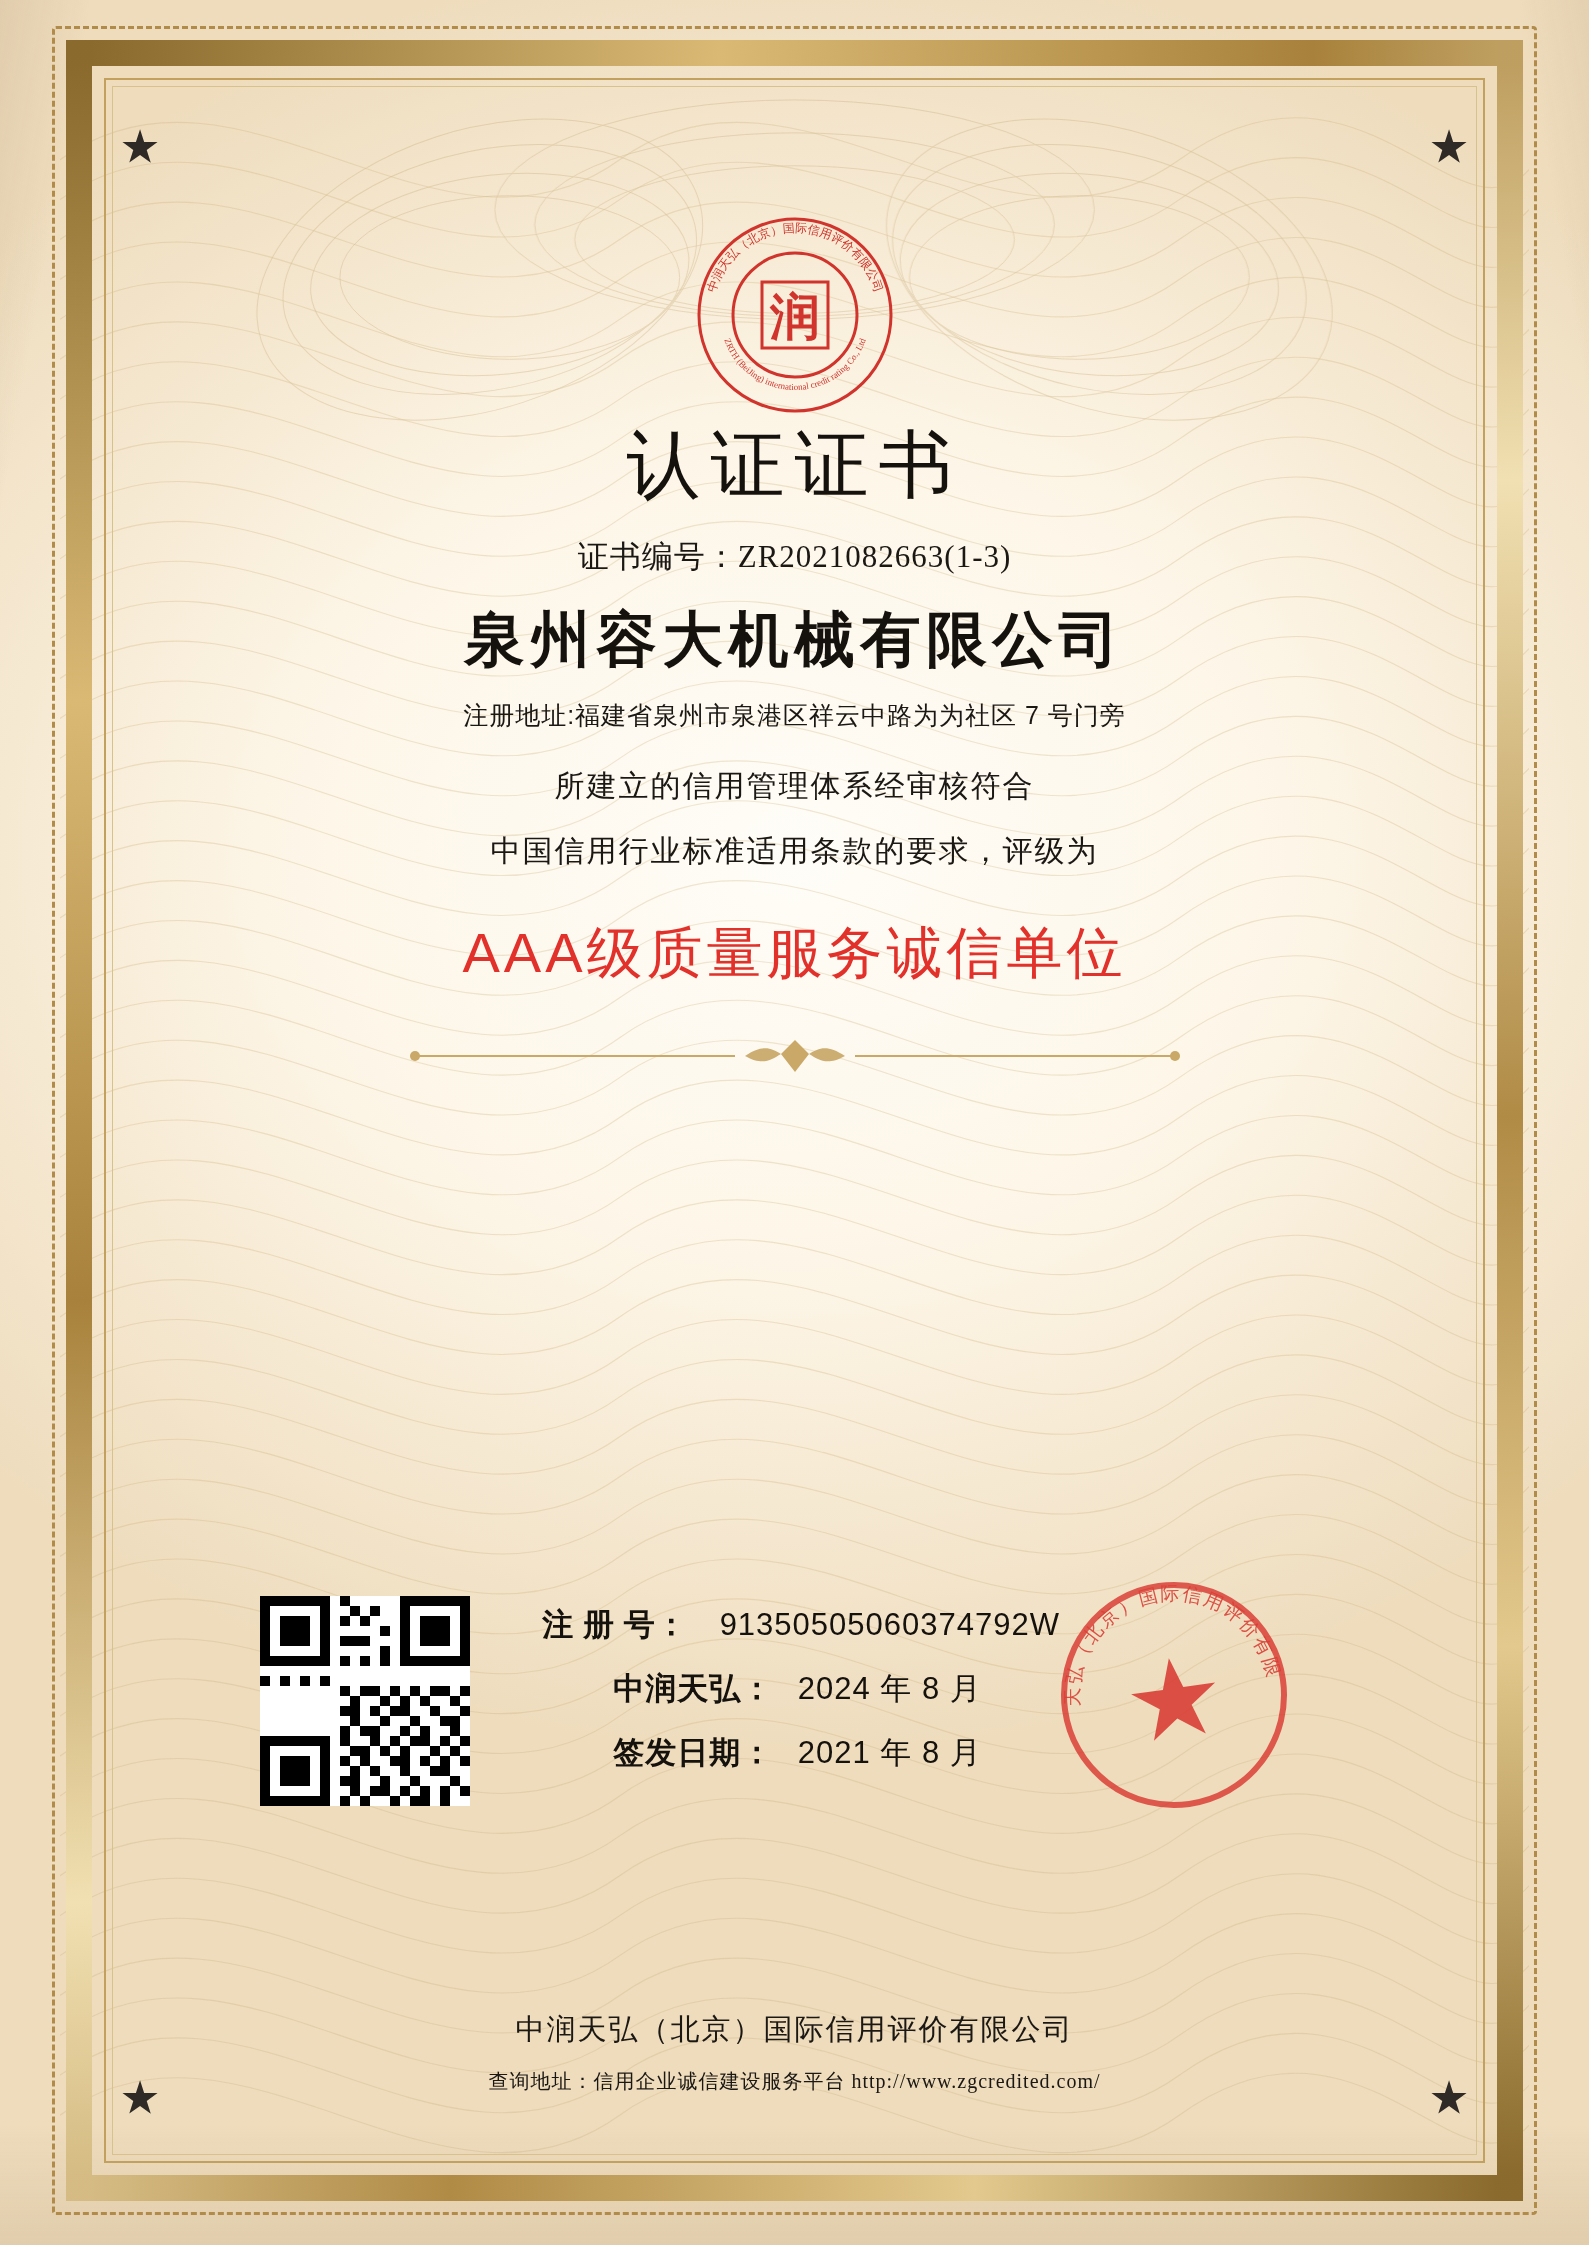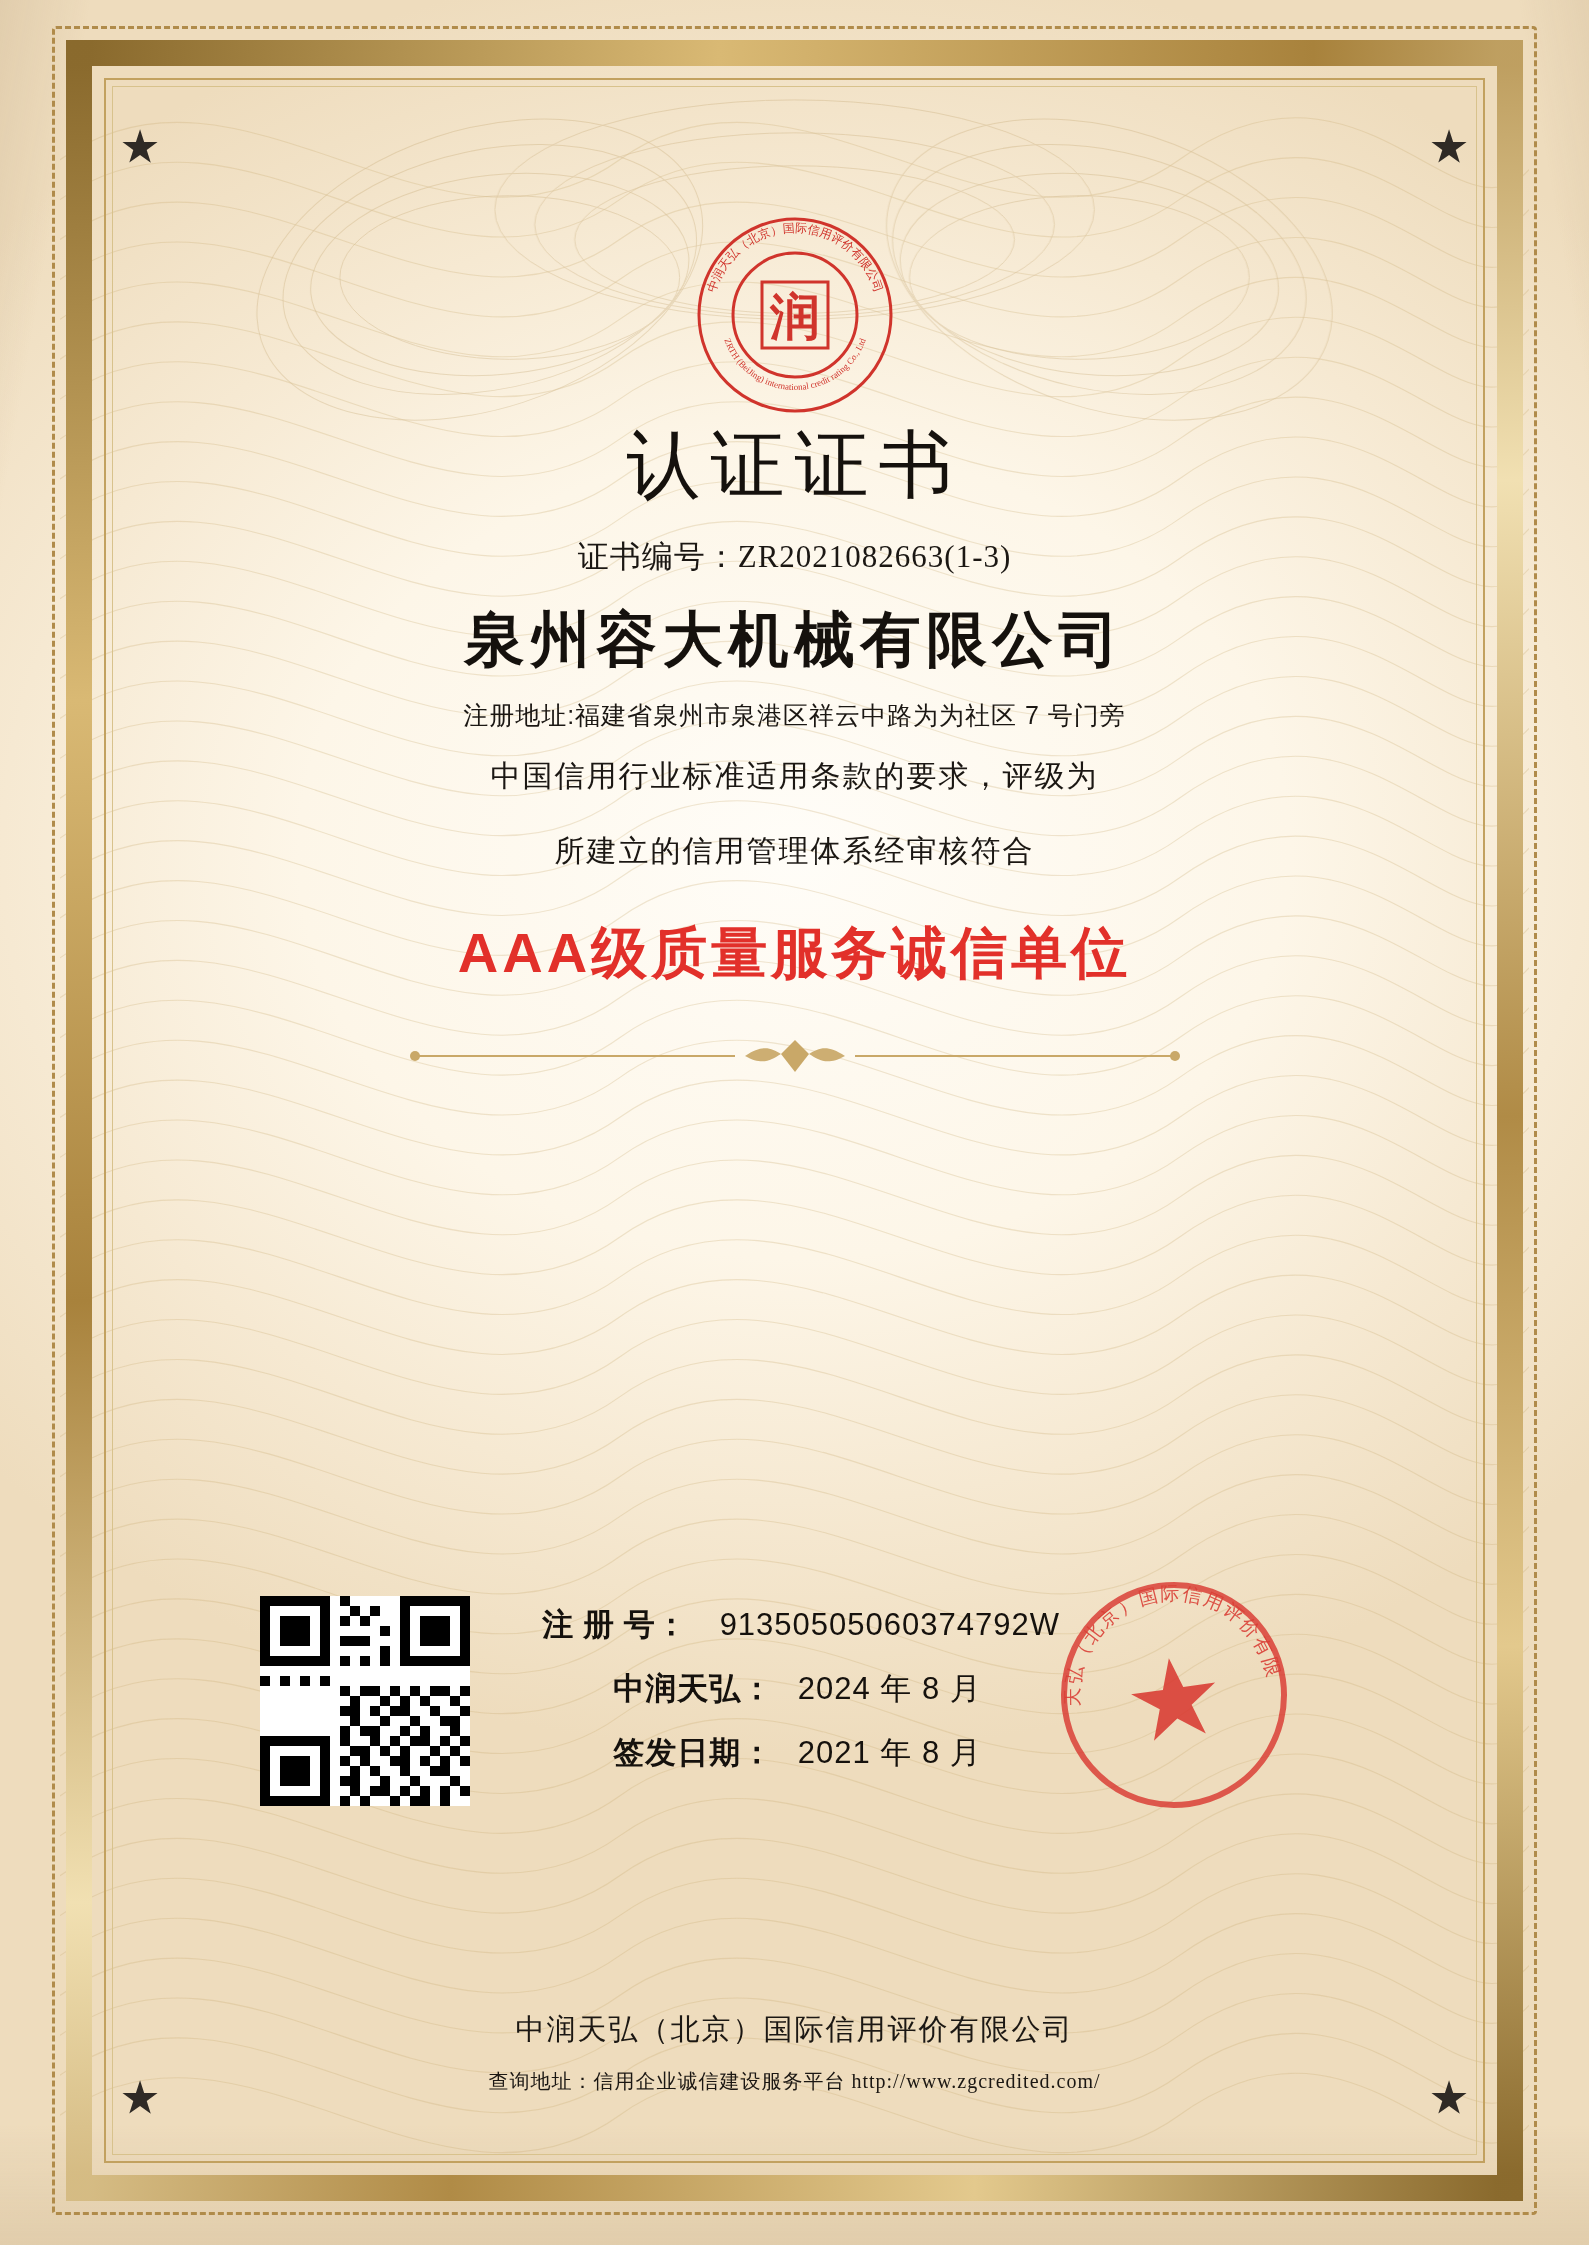--- a/index.html
+++ b/index.html
@@ -139,21 +139,21 @@
     margin-top: 34px;
     font-size: 30px;
     color: #1b1713;
     letter-spacing: 2px;
   }
   .body-line.second { margin-top: 24px; }
 
   .grade {
     margin-top: 44px;
     font-family: "Liberation Sans", sans-serif;
-    font-weight: bold;
+    font-weight: normal;
     font-size: 56px;
     letter-spacing: 4px;
     color: #e2302a;
   }
 
   
   .divider {
     position: relative;
     margin: 42px auto 0 auto;
     width: 780px; height: 44px;
@@ -338,22 +338,22 @@
     </div>
 
     <div class="title-sub">认证证书</div>
 
     <div class="cert-no">证书编号：ZR2021082663(1-3)</div>
 
     <div class="company">泉州容大机械有限公司</div>
 
     <div class="addr">注册地址:福建省泉州市泉港区祥云中路为为社区 7 号门旁</div>
 
+    <div class="body-line">所建立的信用管理体系经审核符合</div>
     <div class="body-line second">中国信用行业标准适用条款的要求，评级为</div>
-    <div class="body-line">所建立的信用管理体系经审核符合</div>
 
     <div class="grade">AAA级质量服务诚信单位</div>
 
     <div class="divider">
       <svg viewBox="0 0 780 44" xmlns="http://www.w3.org/2000/svg">
         <line x1="10" y1="22" x2="330" y2="22" stroke="#c9a868" stroke-width="2"></line>
         <line x1="450" y1="22" x2="770" y2="22" stroke="#c9a868" stroke-width="2"></line>
         <circle cx="10" cy="22" r="5" fill="#c9a868"></circle>
         <circle cx="770" cy="22" r="5" fill="#c9a868"></circle>
         <path d="M390,6 L404,20 L390,38 L376,20 Z" fill="#c9a868"></path>

